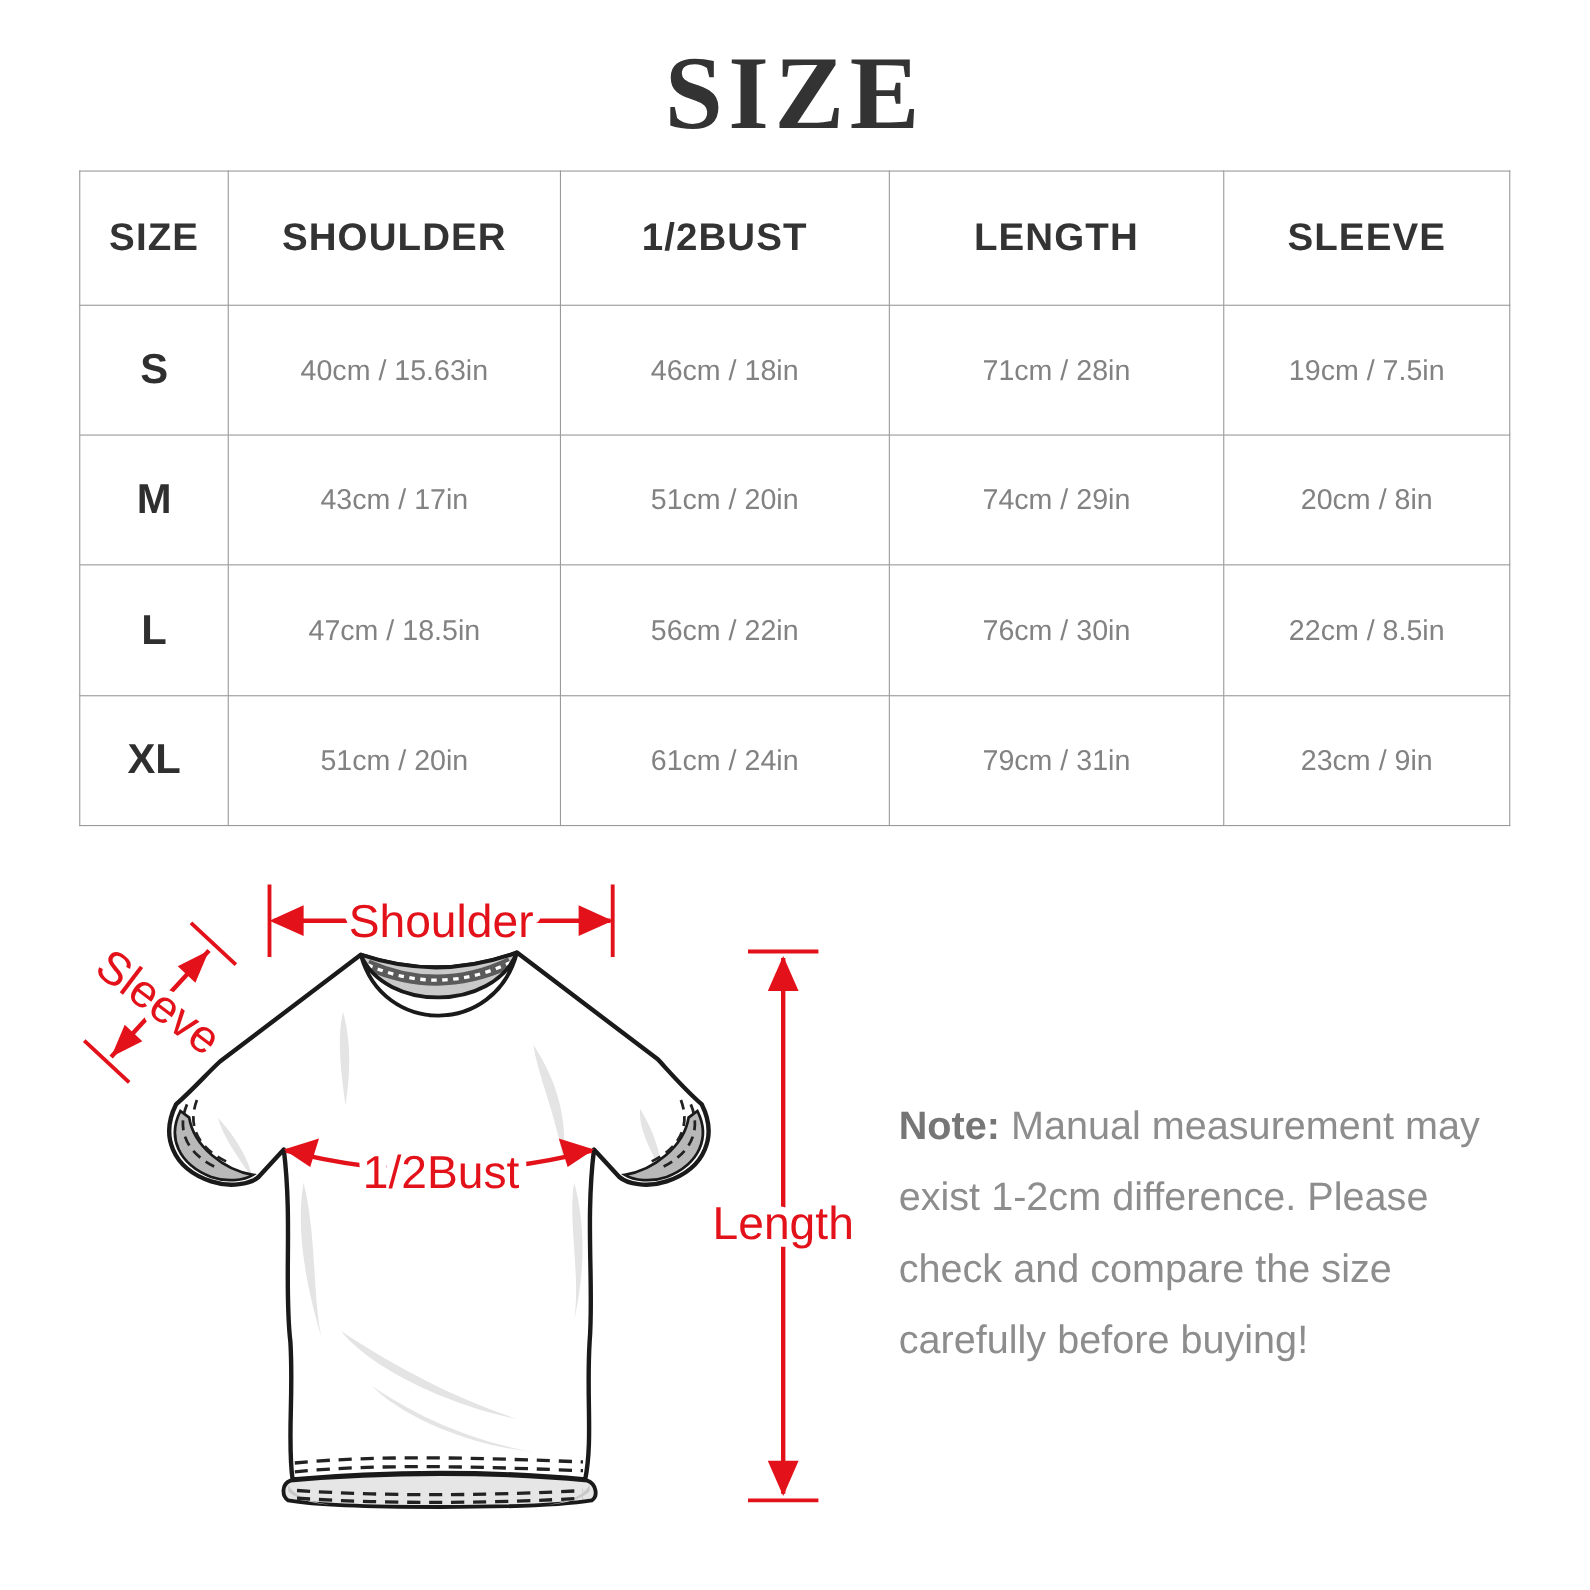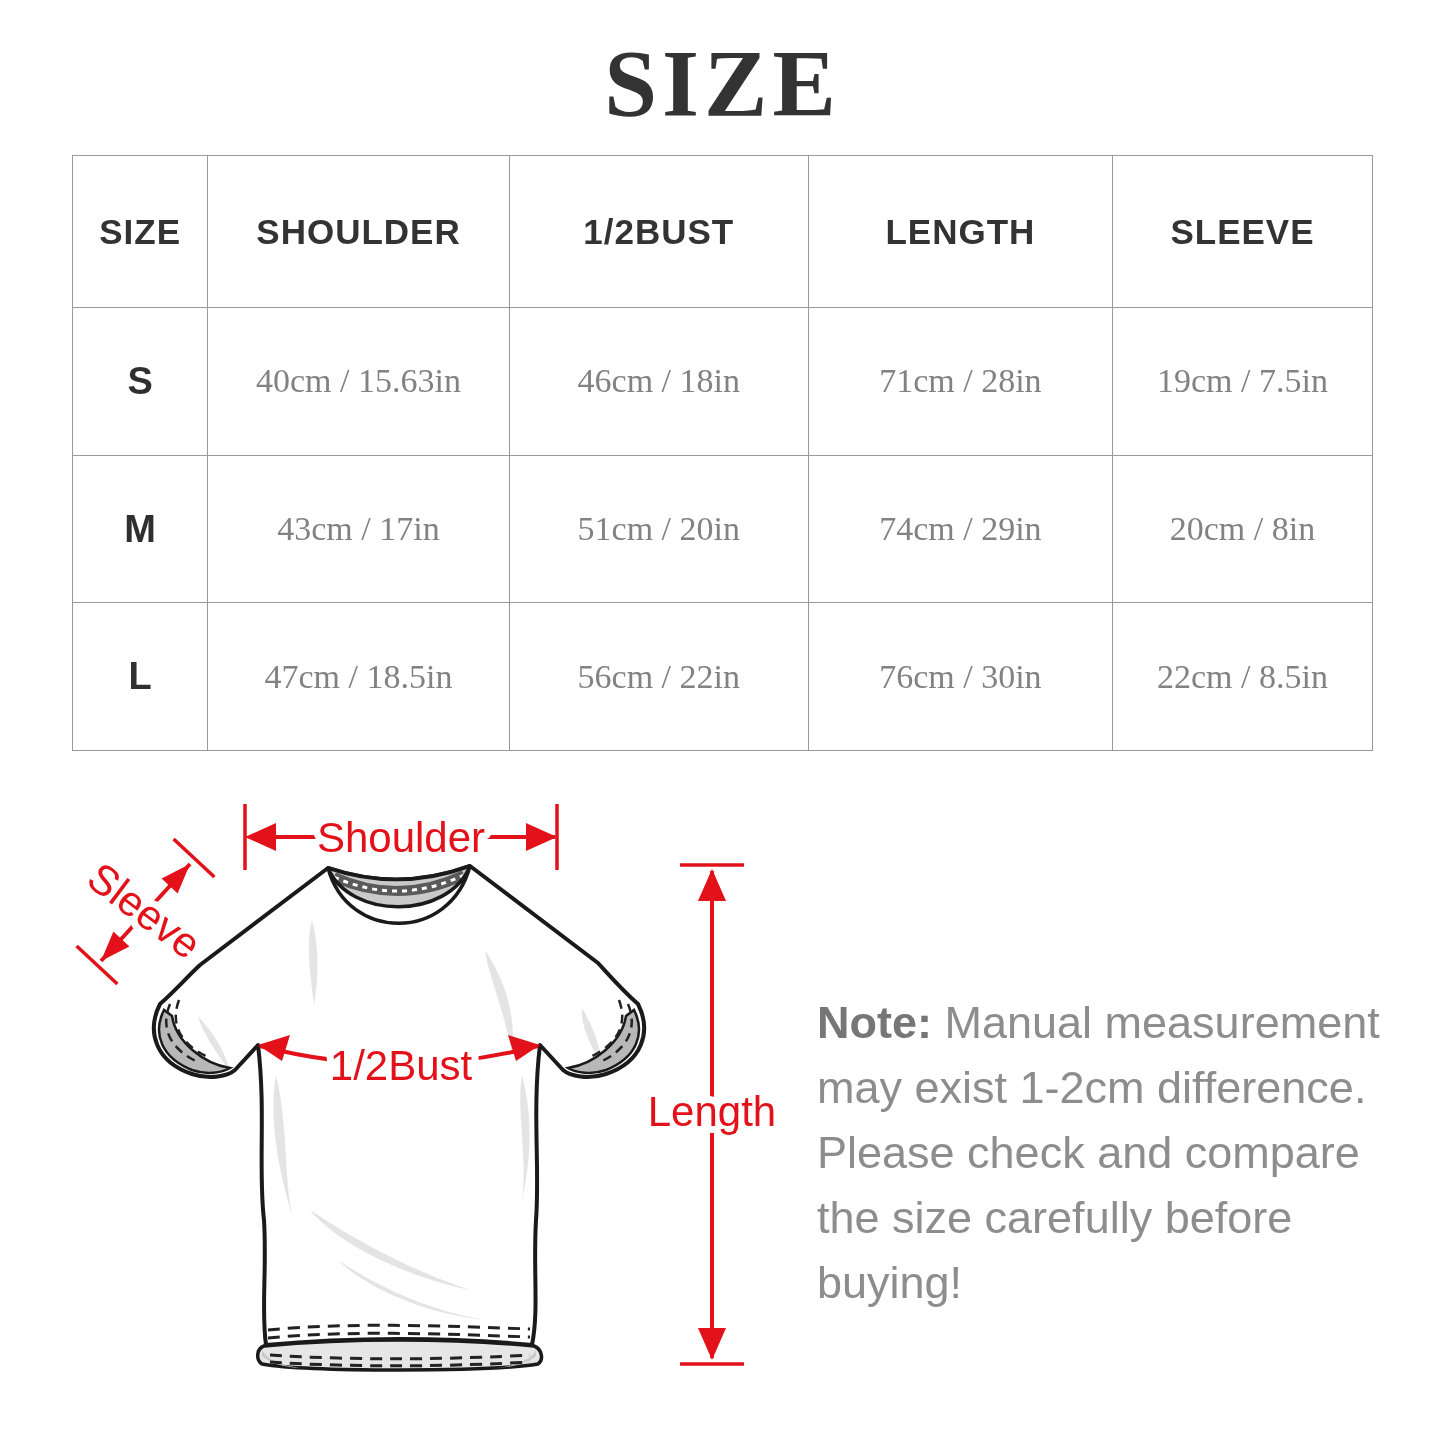--- a/index.html
+++ b/index.html
@@ -17,26 +17,26 @@
     border-collapse:collapse;table-layout:fixed;
   }
   table.size-table td,table.size-table th{
     border:1px solid #999999;text-align:center;vertical-align:middle;padding:0;
   }
   table.size-table th{
     font-size:35px;font-weight:bold;color:#333333;letter-spacing:1px;height:68px;
   }
   table.size-table td{height:66px;}
   td.size-cell{font-size:38px;font-weight:bold;color:#2f2f2f;}
-  td.value-cell{font-size:34px;font-weight:normal;color:#828282;font-family:Liberation Serif, serif;}
+  td.value-cell{font-size:26px;font-weight:normal;color:#828282;}
   col.c0{width:10.4%}col.c1{width:23.2%}col.c2{width:23.0%}col.c3{width:23.4%}col.c4{width:20.0%}
   .diagram-wrap{position:absolute;left:70px;top:780px;width:720px;height:665px;}
   .note-block{
     position:absolute;left:817px;top:990px;width:575px;
-    font-size:45px;line-height:65px;color:#8d8d8d;
+    font-size:36px;line-height:65px;color:#8d8d8d;
   }
   .note-block .note-label{font-weight:bold;color:#767676;}
   svg text.red-label{
     font-family:"Liberation Sans","DejaVu Sans",sans-serif;
     paint-order:stroke;stroke:#ffffff;stroke-width:14px;stroke-linejoin:round;
   }
 </style>
 </head>
 <body>
 
@@ -71,20 +71,27 @@
     <td class="value-cell">51cm / 20in</td>
     <td class="value-cell">74cm / 29in</td>
     <td class="value-cell">20cm / 8in</td>
   </tr>
   <tr>
     <td class="size-cell">L</td>
     <td class="value-cell">47cm / 18.5in</td>
     <td class="value-cell">56cm / 22in</td>
     <td class="value-cell">76cm / 30in</td>
     <td class="value-cell">22cm / 8.5in</td>
+  </tr>
+  <tr>
+    <td class="size-cell">XL</td>
+    <td class="value-cell">51cm / 20in</td>
+    <td class="value-cell">61cm / 24in</td>
+    <td class="value-cell">79cm / 31in</td>
+    <td class="value-cell">23cm / 9in</td>
   </tr>
 </tbody>
   </table>
 
 <div class="diagram-wrap">
 <svg width="720" height="665" viewBox="0 0 720 665">
 
   <path d="M258,88 Q329,112 400,86
        L528,183
        C540,196 552,210 568,224

